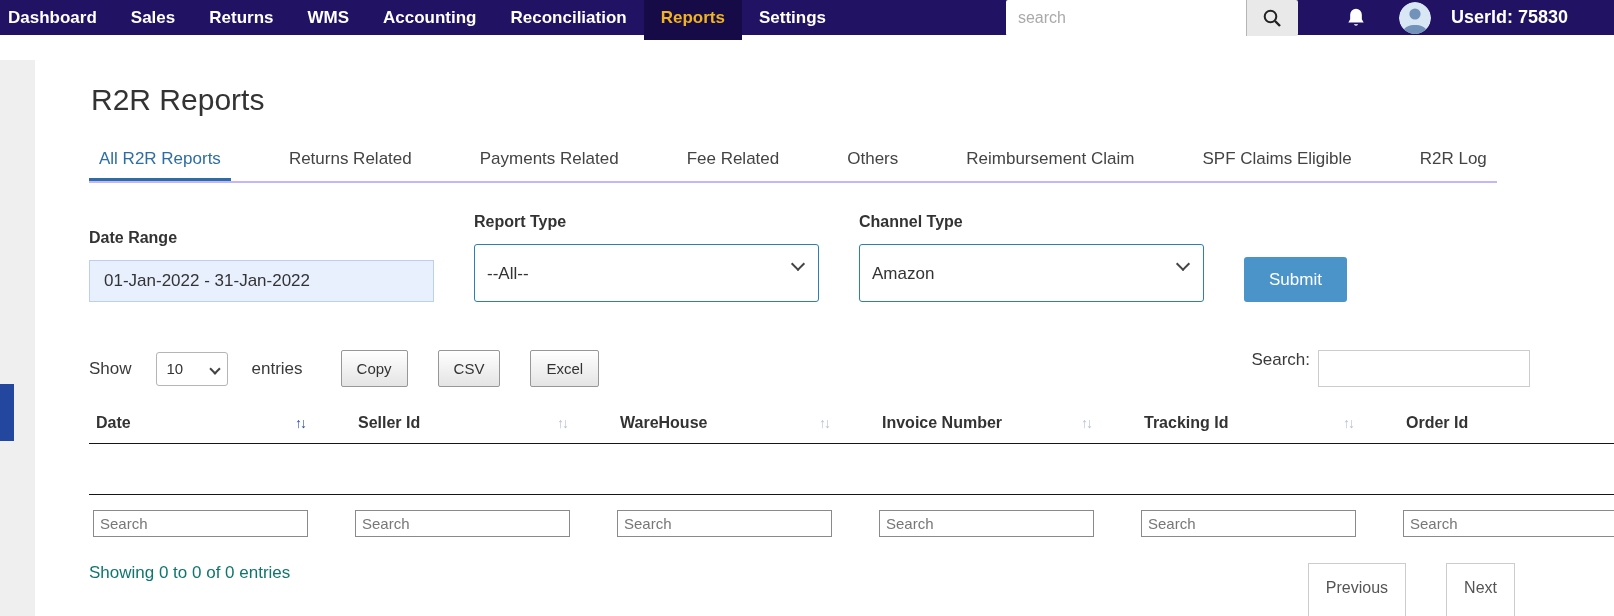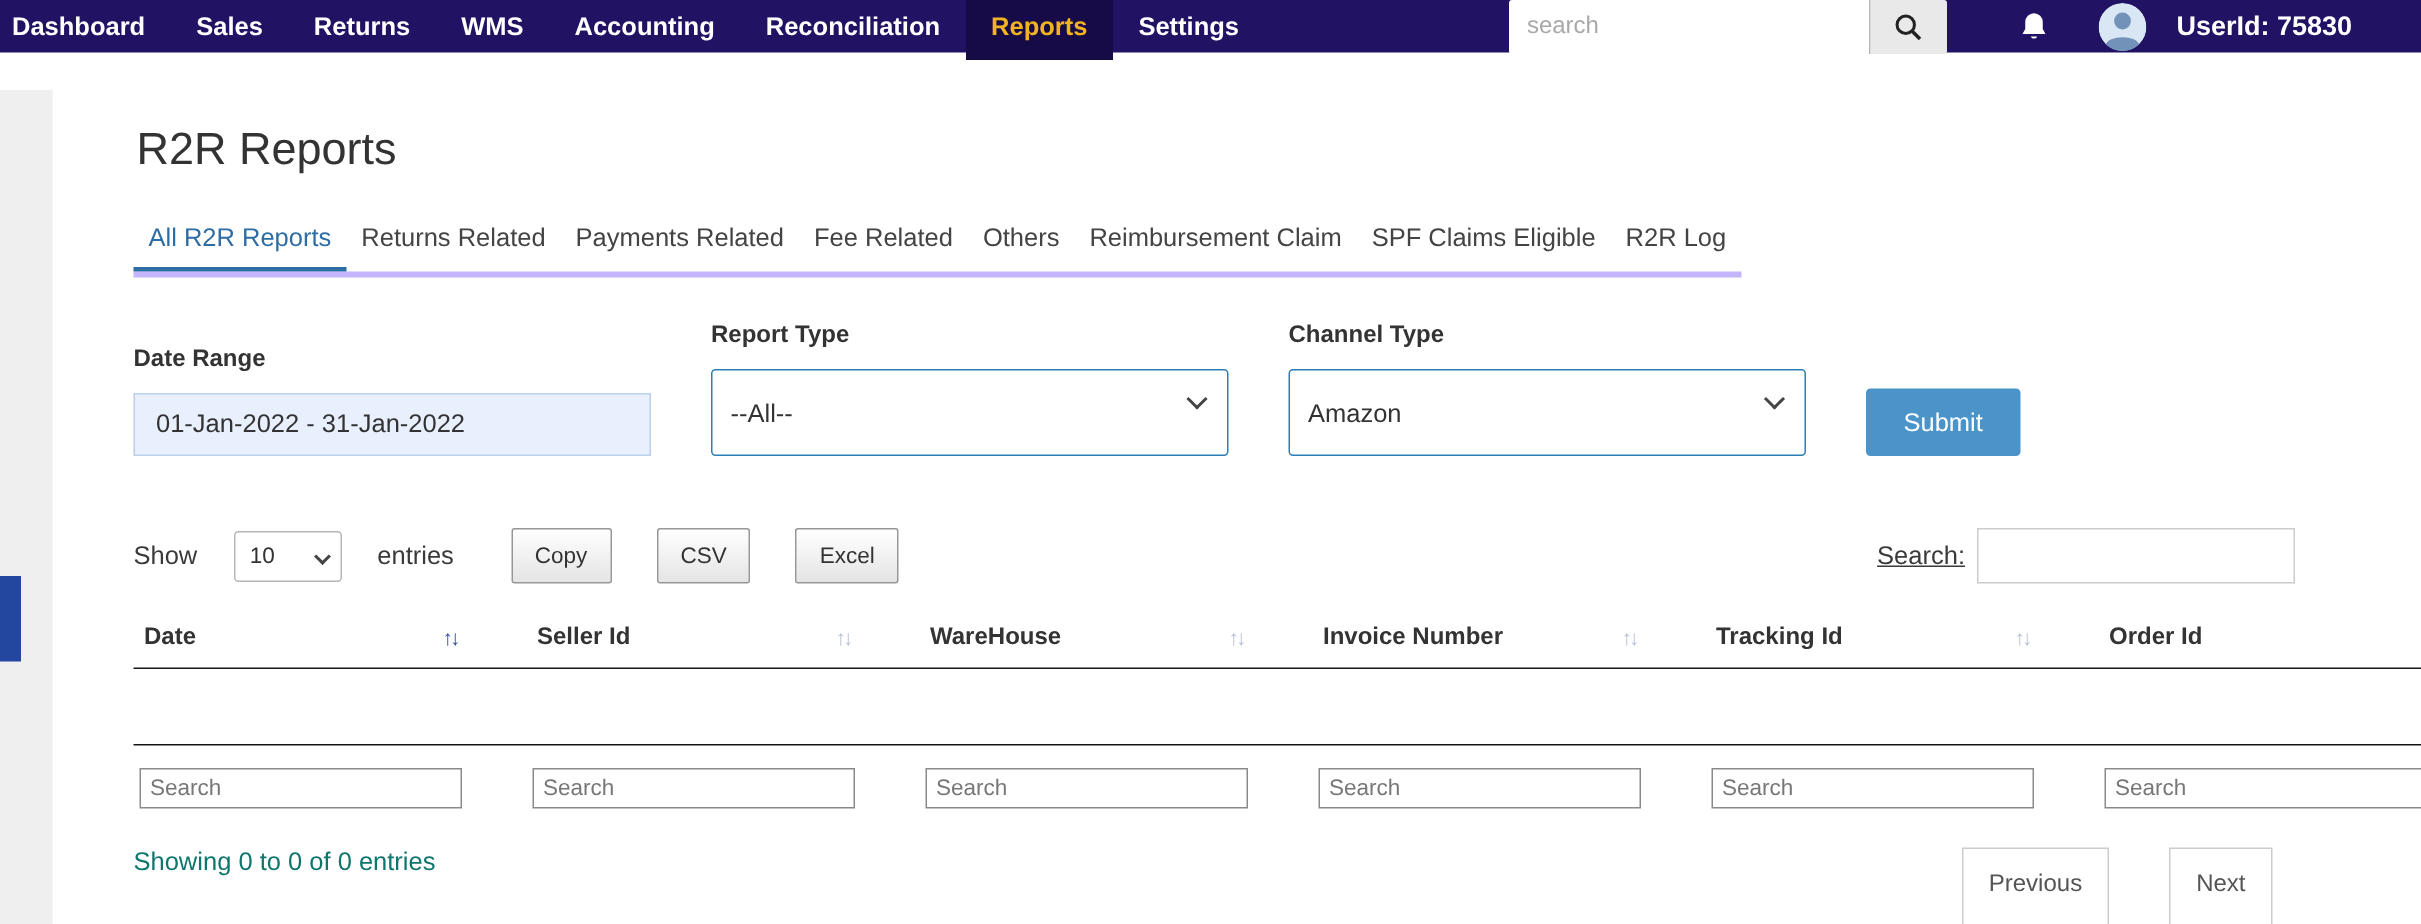--- a/index.html
+++ b/index.html
@@ -40,21 +40,21 @@
   .accent { position:absolute; left:0; top:384px; width:14px; height:57px; background:var(--accent-block,#23479e); z-index:3; }
   .content {
     position:absolute; left:35px; top:45px; right:0; bottom:0;
     background:#fff; padding:0 0 0 34px; overflow:hidden;margin-left:20px;
   }
 
   .page-title { font-size:30px; font-weight:500; color:#333; margin:38px 0 0 2px; }
 
   
   .tabs-row { margin-top:22px; }
-  .tabs { display:inline-flex; border-bottom:4px solid #c4b5fd; }
+  .tabs { display:inline-flex; border-bottom:2px solid #c4b5fd;gap:48px; }
   .tab { font-size:17px; color:#444; padding:10px 10px 12px; cursor:pointer; white-space:nowrap; }
   .tab.active { color:var(--tab-active,#2e6da4); border-bottom:3px solid var(--tab-active,#2e6da4); padding-bottom:9px; }
 
   
   .filters { display:flex; margin-top:30px; align-items:flex-end; }
   .filter { width:345px; margin-right:40px; }
   .filter label { display:block; font-size:16px; font-weight:700; color:#333; margin-bottom:13px; }
   .date-input {
     width:100%; height:42px; background:var(--date-input-bg,#e8f0fe);
     border:1px solid #bcd0ee; font-size:17px; color:#333; padding:0 14px; font-family:inherit;
@@ -77,21 +77,21 @@
   
   .table-controls { display:flex; align-items:center; margin-top:48px; padding-right:84px; }
   .length { display:flex; align-items:center; font-size:17px; color:#3a3a3a; gap:24px; }
   .select-wrap.small select { height:34px; width:72px; border:1px solid #b5b5b5; font-size:15px; padding:0 22px 0 10px; }
   .select-wrap.small::after { right:9px; top:13px; width:6px; height:6px; }
   .export-btn {
     margin-left:6px; background:linear-gradient(#ffffff,#e4e4e4); border:1px solid #979797;
     border-radius:2px; font-size:15px; color:#333; padding:9px 15px; cursor:pointer; font-family:inherit;
   }
   .export-btn.first { margin-left:14px; }
-  .table-search { margin-left:auto; display:flex; align-items:center; font-size:17px; color:#3a3a3a; gap:8px;text-decoration:underline; }
+  .table-search { margin-left:auto; display:flex; align-items:flex-start; font-size:17px; color:#3a3a3a; gap:8px; }
   .table-search input { width:212px; height:37px; border:1px solid #ccc; padding:0 8px; font-size:16px; font-family:inherit; }
 
   
   .grid-table { margin-top:18px; }
   .thead { display:grid; grid-template-columns:repeat(6,262px); border-bottom:1px solid #161616; padding:9px 0 11px; }
   .th { display:flex; align-items:center; font-size:16px; font-weight:700; color:#333; padding-left:7px; cursor:pointer; }
   .sort { margin-left:auto; margin-right:46px; font-size:14px; letter-spacing:-2px; color:#b9c0d4; font-weight:400; }
   .sort.active { color:#2d4f9e; }
   .empty-row { height:51px; border-bottom:1px solid #161616; }
   .filter-row { display:grid; grid-template-columns:repeat(6,262px); padding-top:15px; }

